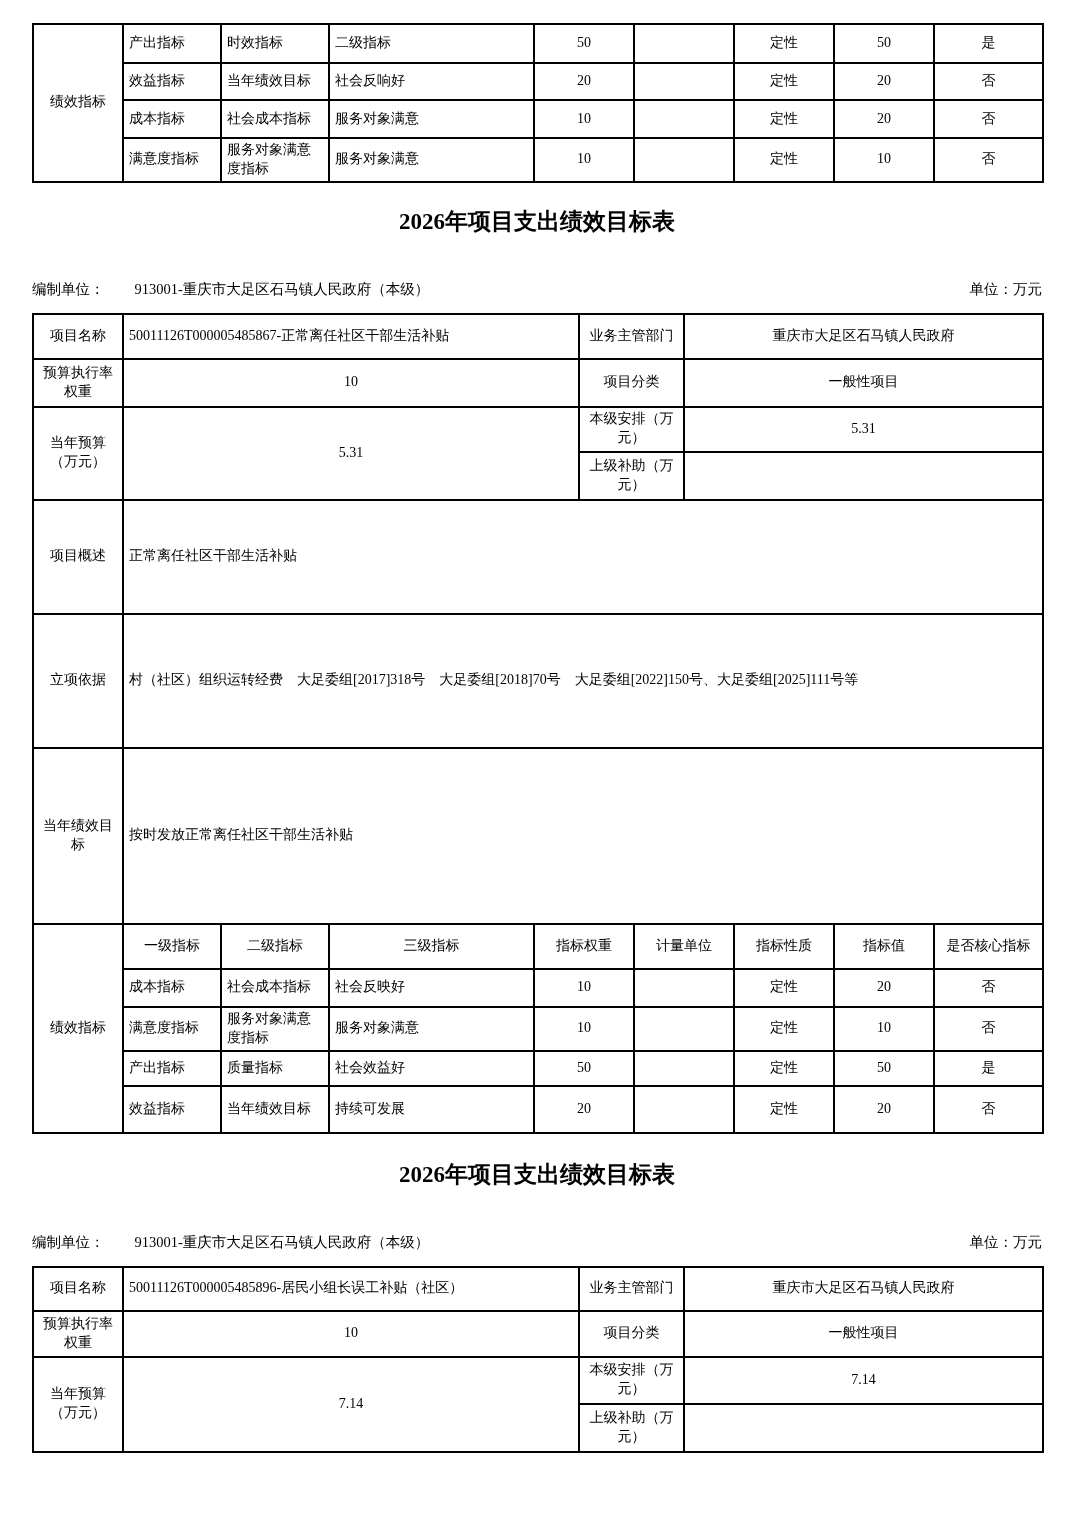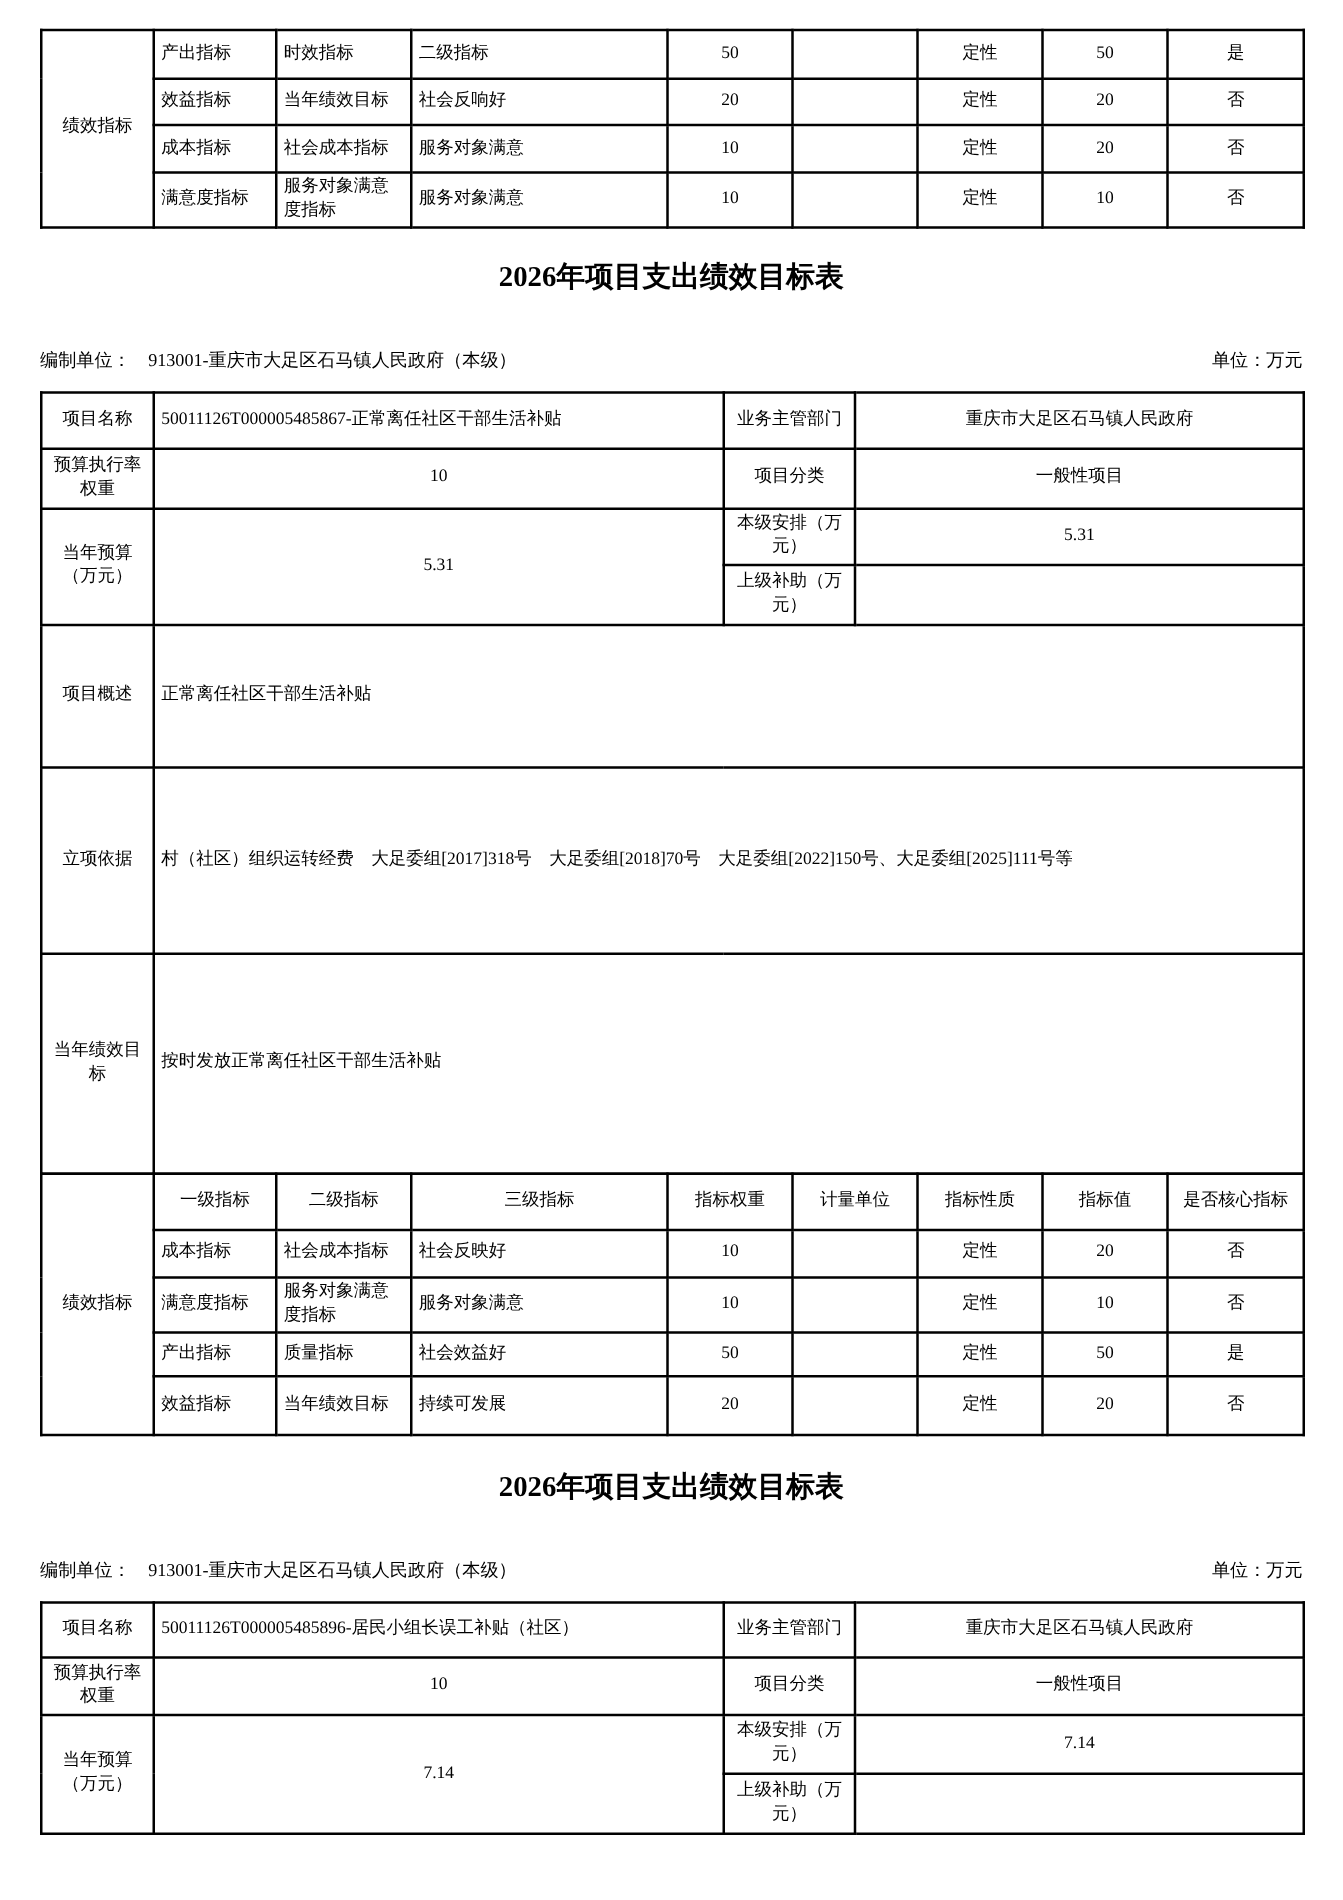--- a/index.html
+++ b/index.html
@@ -12,21 +12,21 @@
   td.center { text-align:center; }
   td.left   { text-align:left; }
   td.narrow-pad { padding-left:15px; padding-right:15px; }
   td.label-pad  { padding-left:4px;  padding-right:4px;  }
 
   .title { font-size:23px; font-weight:bold; text-align:center; line-height:30px; margin:24px 0 0 0; }
   .title2 { margin-top:26px; }
 
   .meta { display:flex; justify-content:space-between; align-items:flex-end;
           margin-top:42px; font-size:14.5px; line-height:20px; }
-  .meta-val { margin-left:14px; }
+  .meta-val { margin-left:30px; }
 
   .info-tbl { margin-top:14px; }
   .ind-tbl  { margin-top:-2px; }
   .tbl2     { margin-top:14px; }
 </style>
 </head>
 <body>
 
 <div class="page">
 
@@ -123,21 +123,21 @@
         <td class="center">5.31</td>
       </tr>
       <tr style="height:48px">
         <td class="center narrow-pad">上级补助（万元）</td>
         <td class="center"></td>
       </tr>
       <tr style="height:114px">
         <td class="center label-pad">项目概述</td>
         <td class="left" colspan="3">正常离任社区干部生活补贴</td>
       </tr>
-      <tr style="height:149px">
+      <tr style="height:134px">
         <td class="center label-pad">立项依据</td>
         <td class="left" colspan="3">村（社区）组织运转经费　大足委组[2017]318号　大足委组[2018]70号　大足委组[2022]150号、大足委组[2025]111号等</td>
       </tr>
       <tr style="height:176px">
         <td class="center label-pad">当年绩效目标</td>
         <td class="left" colspan="3">按时发放正常离任社区干部生活补贴</td>
       </tr>
     </tbody>
   </table>
 

